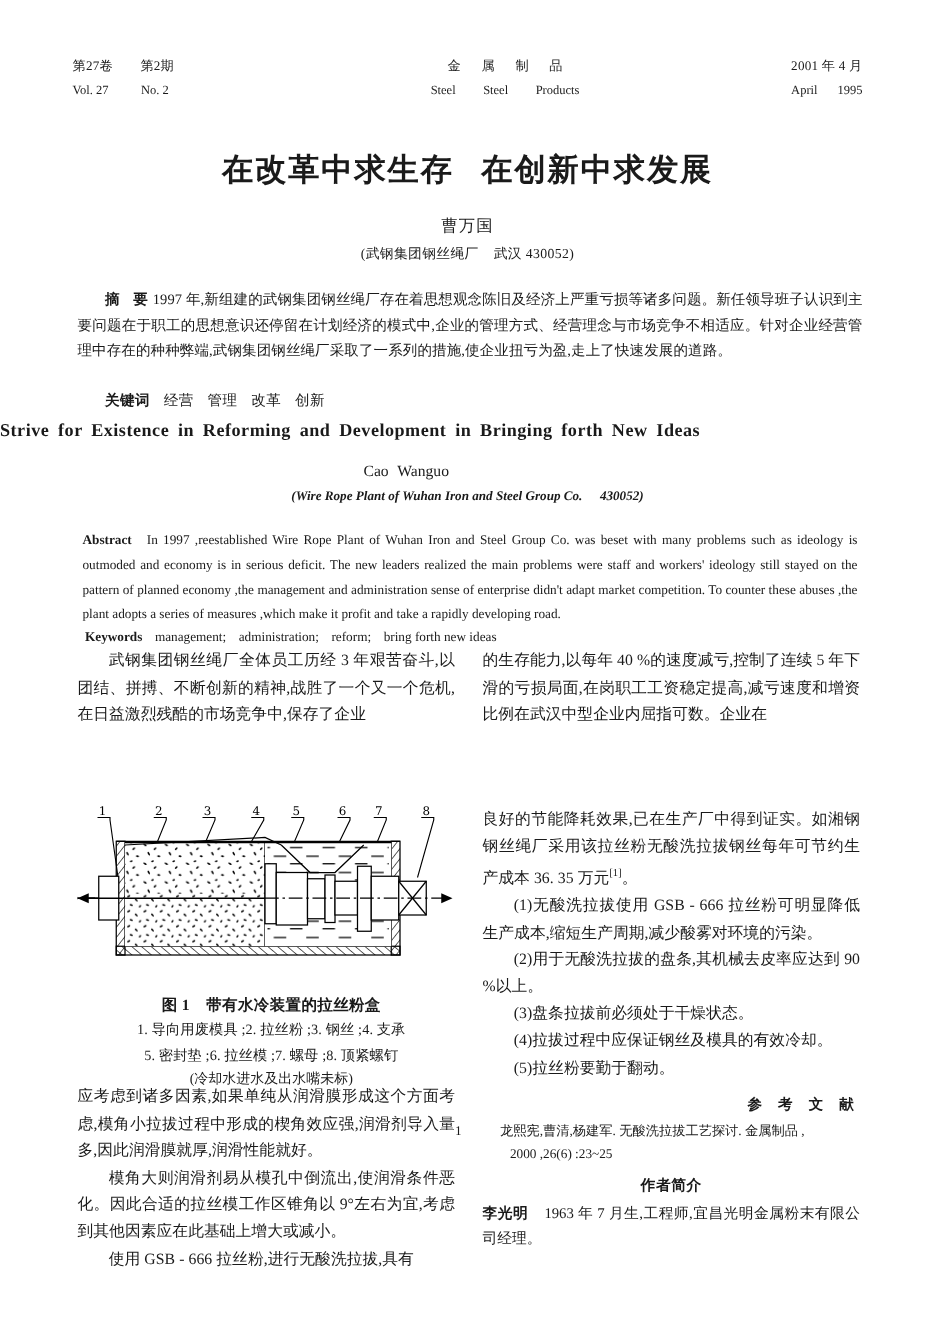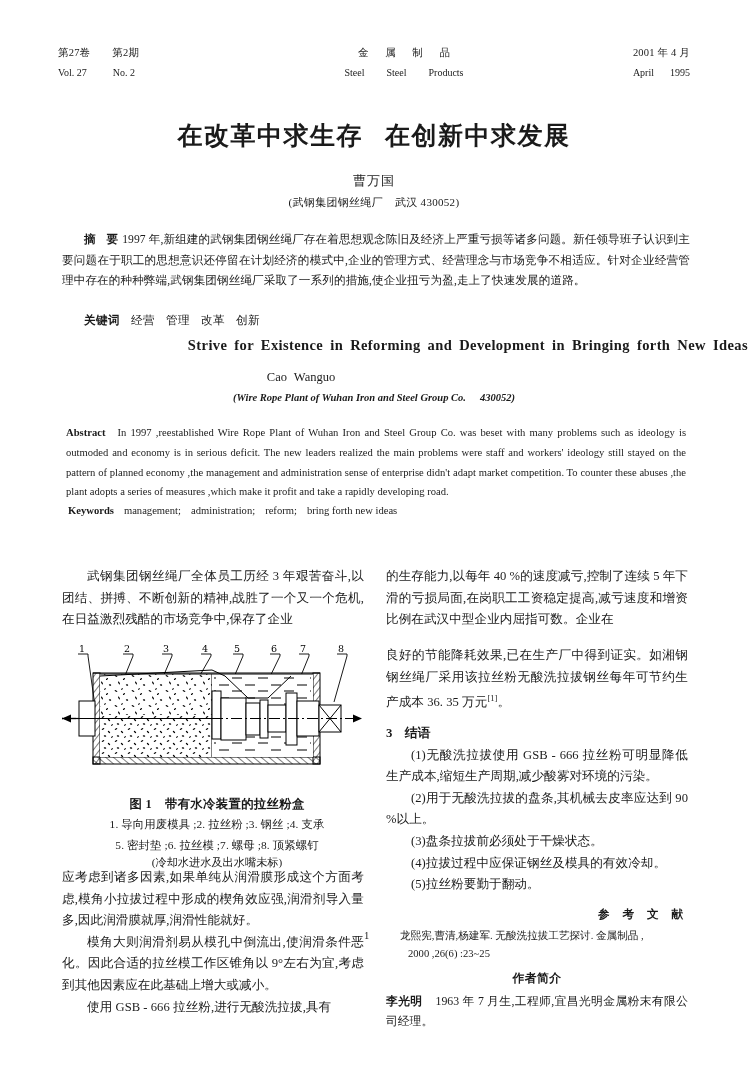--- a/index.html
+++ b/index.html
@@ -101,33 +101,34 @@
     padding-left: 22px;
   }
   .cn-kw .kwlabel { font-weight: 700; }
   .cn-kw .kwgap { display:inline-block; width: 11px; }
 
   
   .en-title {
     position: absolute;
     left: 0; top: 337px;
     width: 748px;
-    text-align: right;
+    text-align: left;
     font-size: 14.5px;
     font-weight: 700;
     letter-spacing: 0.4px;
     word-spacing: 3px;
   }
   .en-author {
     position: absolute;
     left: 0; top: 370px;
     width: 602px;
     text-align: center;
     font-size: 12.5px;
     word-spacing: 4px;
+    padding-left: 24px;
   }
   .en-affil {
     position: absolute;
     left: 0; top: 392px;
     width: 748px;
     text-align: center;
     font-size: 10.5px;
     font-style: italic;
     font-weight: 600;
   }
@@ -151,21 +152,21 @@
     width: 620px;
     font-size: 10.6px;
     line-height: 19.8px;
   }
   .en-kw .lead { font-weight: 700; }
   .en-kw .kwgap { display:inline-block; width: 10px; }
 
   
   .col {
     position: absolute;
-    top: 566px;
+    top: 518px;
     width: 302px;
     font-size: 12.6px;
     line-height: 21.6px;
   }
   .col-left  { left: 62px; }
   .col-right { left: 386px; }
 
   .para {
     text-align: justify;
     text-align-last: left;
@@ -428,21 +429,20 @@
     <p class="para">使用 GSB - 666 拉丝粉,进行无酸洗拉拔,具有</p>
   </div>
 
   <div class="col col-right">
     <p class="para noindent">的生存能力,以每年 40 %的速度减亏,控制了连续 5 年下滑的亏损局面,在岗职工工资稳定提高,减亏速度和增资比例在武汉中型企业内屈指可数。企业在</p>
   </div>
 
   <div class="col col-right" style="top: 645px;">
     <p class="para noindent"><span>良好的节能降耗效果,已在生产厂中得到证实。如湘钢钢丝绳厂采用该拉丝粉无酸洗拉拔钢丝每年可节约生产成本 36. 35 万元</span><span class="sup">[1]</span><span>。</span></p>
 
-    <div class="sec-head"><span>3</span><span class="sgap"></span><span>结语</span></div>
 
     <p class="para">(1)无酸洗拉拔使用 GSB - 666 拉丝粉可明显降低生产成本,缩短生产周期,减少酸雾对环境的污染。</p>
     <p class="para">(2)用于无酸洗拉拔的盘条,其机械去皮率应达到 90 %以上。</p>
     <p class="para">(3)盘条拉拔前必须处于干燥状态。</p>
     <p class="para">(4)拉拔过程中应保证钢丝及模具的有效冷却。</p>
     <p class="para">(5)拉丝粉要勤于翻动。</p>
 
     <div class="ref-head">参 考 文 献</div>
     <div class="ref-item"><span class="rnum">1</span><span>龙熙宪,曹清,杨建军. 无酸洗拉拔工艺探讨. 金属制品 ,</span></div>
     <div class="ref-cont">2000 ,26(6) :23~25</div>

